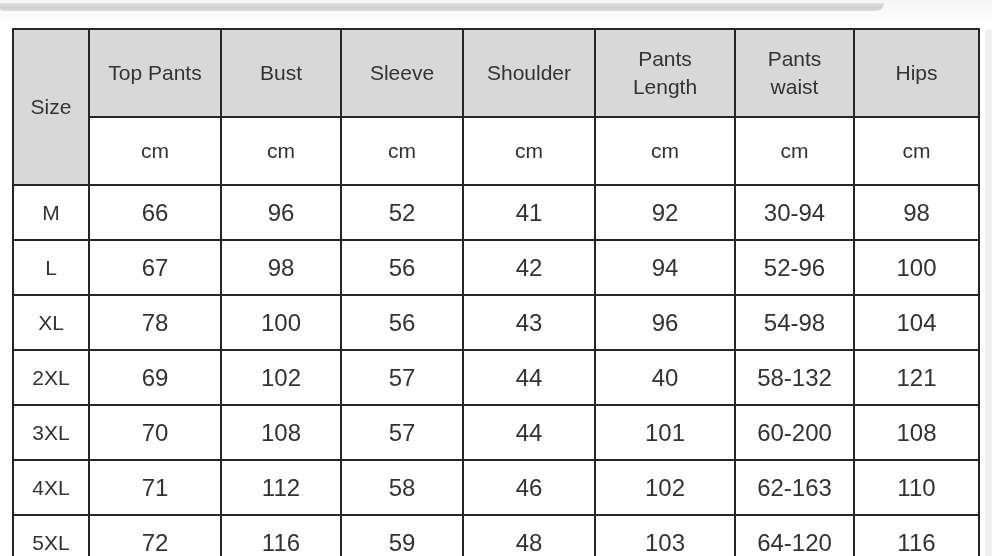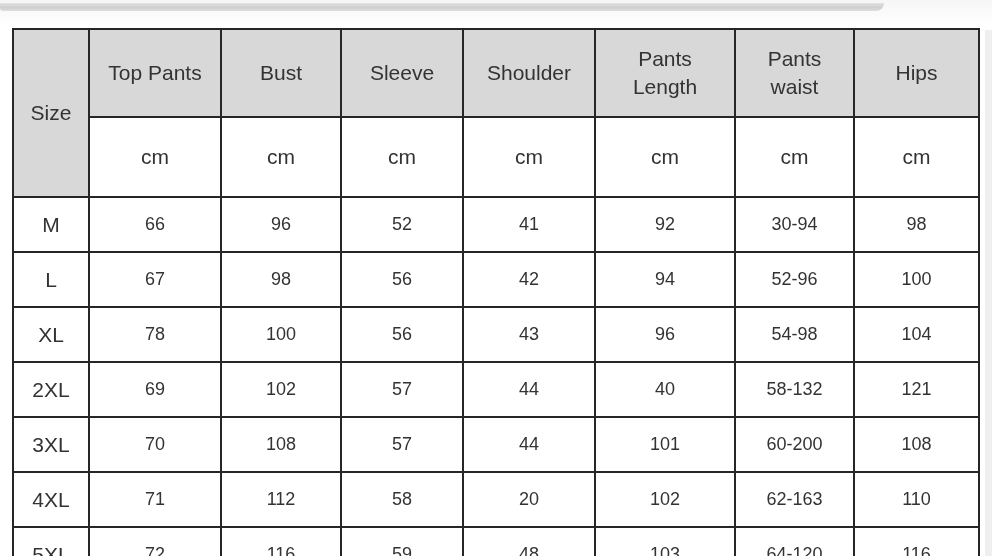--- a/index.html
+++ b/index.html
@@ -65,26 +65,26 @@
     font-weight: bold;
     font-size: 22px;
     padding: 0 4px;
   }
   
   .size-chart thead tr.units-row th {
     background: #ffffff;
     font-weight: normal;
     font-size: 21px;
     height: 58px;
-    padding: 10px;
+    padding: 4px;
   }
   
   .size-chart tbody td {
     background: #ffffff;
-    font-size: 18px;
+    font-size: 24px;
     height: 53px;
     padding: 0;
   }
   .size-chart tbody td.row-label {
     font-size: 21px;
   }
 </style>
 </head>
 <body>
 
@@ -173,21 +173,21 @@
         <td>44</td>
         <td>101</td>
         <td>60-200</td>
         <td>108</td>
       </tr>
       <tr>
         <td class="row-label">4XL</td>
         <td>71</td>
         <td>112</td>
         <td>58</td>
-        <td>20</td>
+        <td>46</td>
         <td>102</td>
         <td>62-163</td>
         <td>110</td>
       </tr>
       <tr>
         <td class="row-label">5XL</td>
         <td>72</td>
         <td>116</td>
         <td>59</td>
         <td>48</td>

